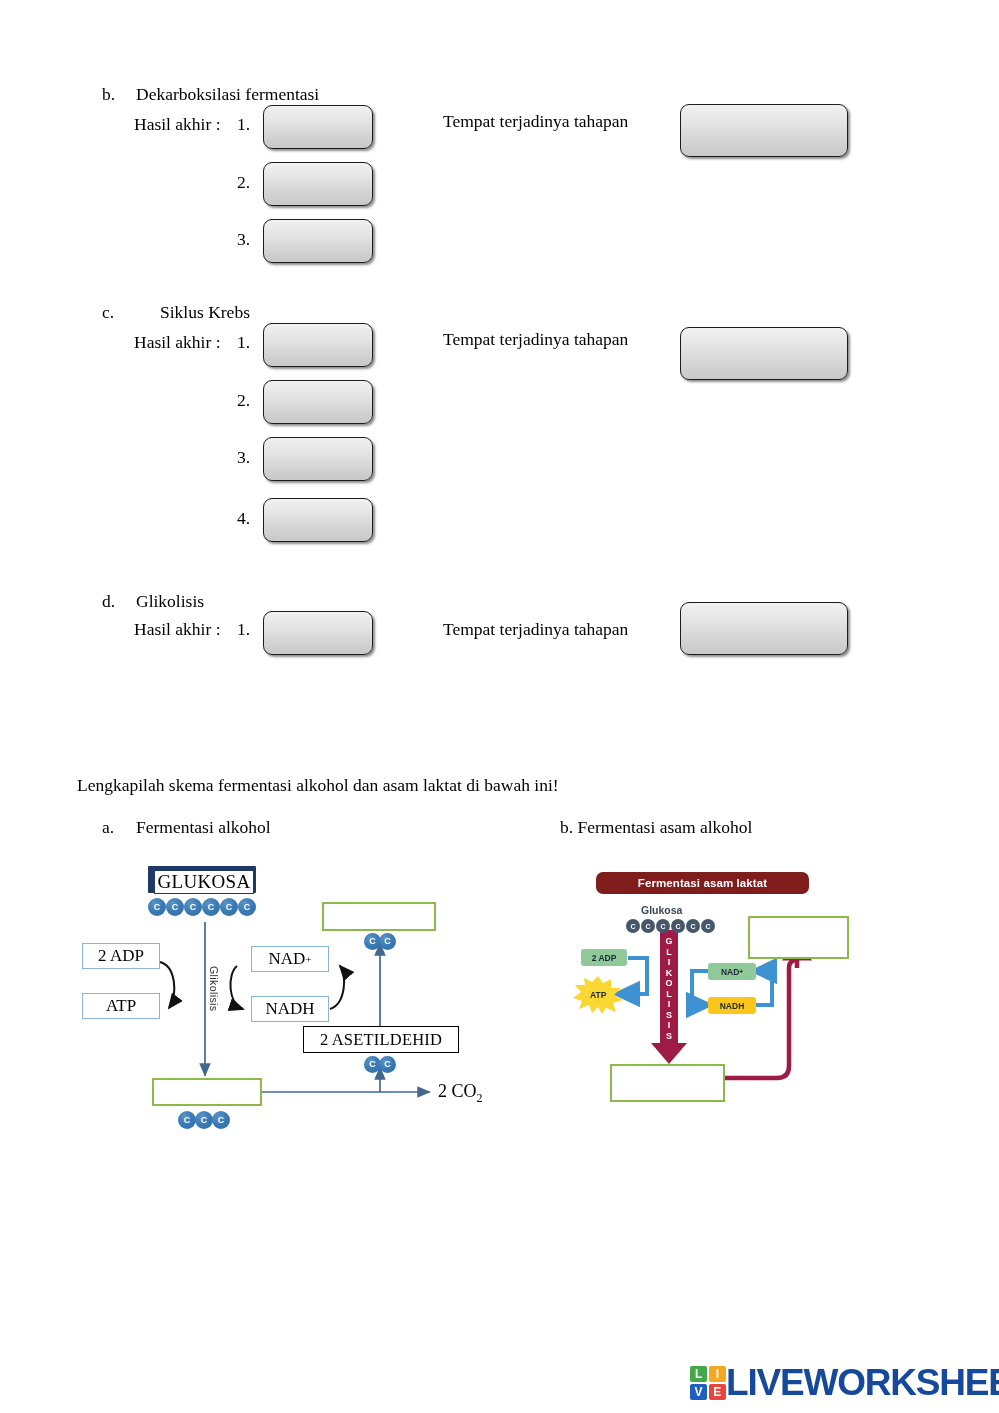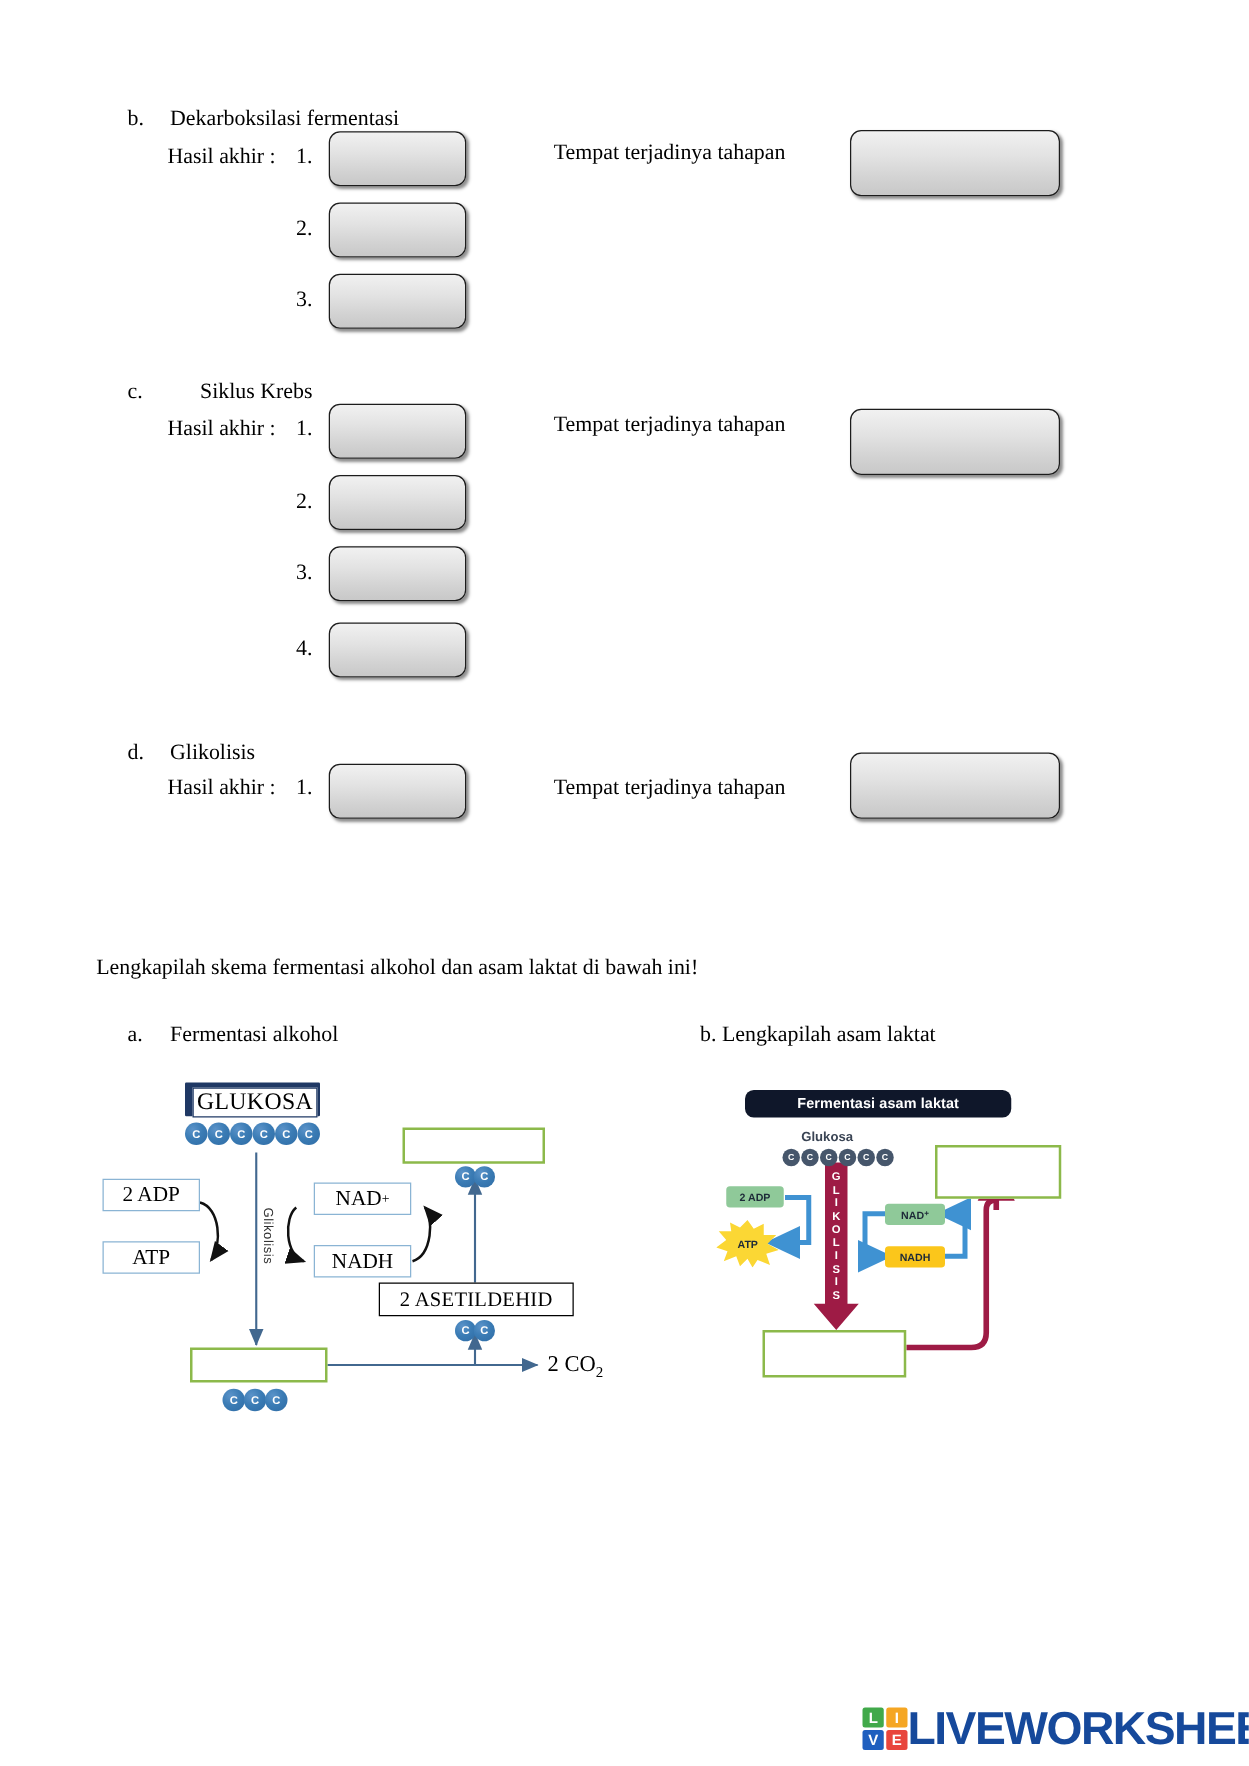--- a/index.html
+++ b/index.html
@@ -45,20 +45,21 @@
   }
   .q-tempat {
     font-size: 17.5px;
     line-height: 1;
     white-space: nowrap;
   }
   .instruction {
     font-size: 17.5px;
     line-height: 1;
     white-space: nowrap;
+    margin-top: 12px;
   }
   .sub-label {
     font-size: 17.5px;
     line-height: 1;
     white-space: nowrap;
   }
 
   
   .answer-box {
     box-sizing: border-box;
@@ -155,21 +156,21 @@
     white-space: nowrap;
   }
   .co2-label sub { font-size: 12px; }
 
   
   #diagram-lactate { position: absolute; left: 565px; top: 868px; width: 315px; height: 248px; }
   #diagram-lactate svg { position: absolute; left: 0; top: 0; }
 
   .lac-title {
     position: absolute;
-    background: #0f172a;
+    background: #7f1d1d;
     color: #ffffff;
     border-radius: 7px;
     font-family: "Liberation Sans", sans-serif;
     font-weight: bold;
     font-size: 11.5px;
     letter-spacing: 0.1px;
     display: flex;
     align-items: center;
     justify-content: center;
     white-space: nowrap;
@@ -320,21 +321,21 @@
   <div class="abs q-num" style="left:222px; top:621px; width:28px;">1.</div>
   <div class="abs answer-box" style="left:263px; top:611px; width:110px; height:44px;"></div>
 
   <div class="abs q-tempat" style="left:443px; top:621px;">Tempat terjadinya tahapan</div>
   <div class="abs answer-box" style="left:680px; top:602px; width:168px; height:53px;"></div>
 
   <div class="abs instruction" style="left:77px; top:765px;">Lengkapilah skema fermentasi alkohol dan asam laktat di bawah ini!</div>
 
   <div class="abs sub-label" style="left:102px; top:819px;">a.</div>
   <div class="abs sub-label" style="left:136px; top:819px;text-align:right;">Fermentasi alkohol</div>
-  <div class="abs sub-label" style="left:560px; top:819px;">b. Lengkapilah asam laktat</div>
+  <div class="abs sub-label" style="left:560px; top:819px;">b. Fermentasi asam alkohol</div>
 
   <div id="diagram-alcohol">
 
     <svg width="440" height="280" viewBox="0 0 440 280">
       <defs>
         <marker id="arrBlue" markerWidth="9" markerHeight="9" refX="7.5" refY="4" orient="auto">
           <path d="M0,0.6 L8,4 L0,7.4 z" fill="#42688f"></path>
         </marker>
         <marker id="arrBlack" markerWidth="9" markerHeight="9" refX="7" refY="4" orient="auto">
           <path d="M0,0.6 L8,4 L0,7.4 z" fill="#111111"></path>

